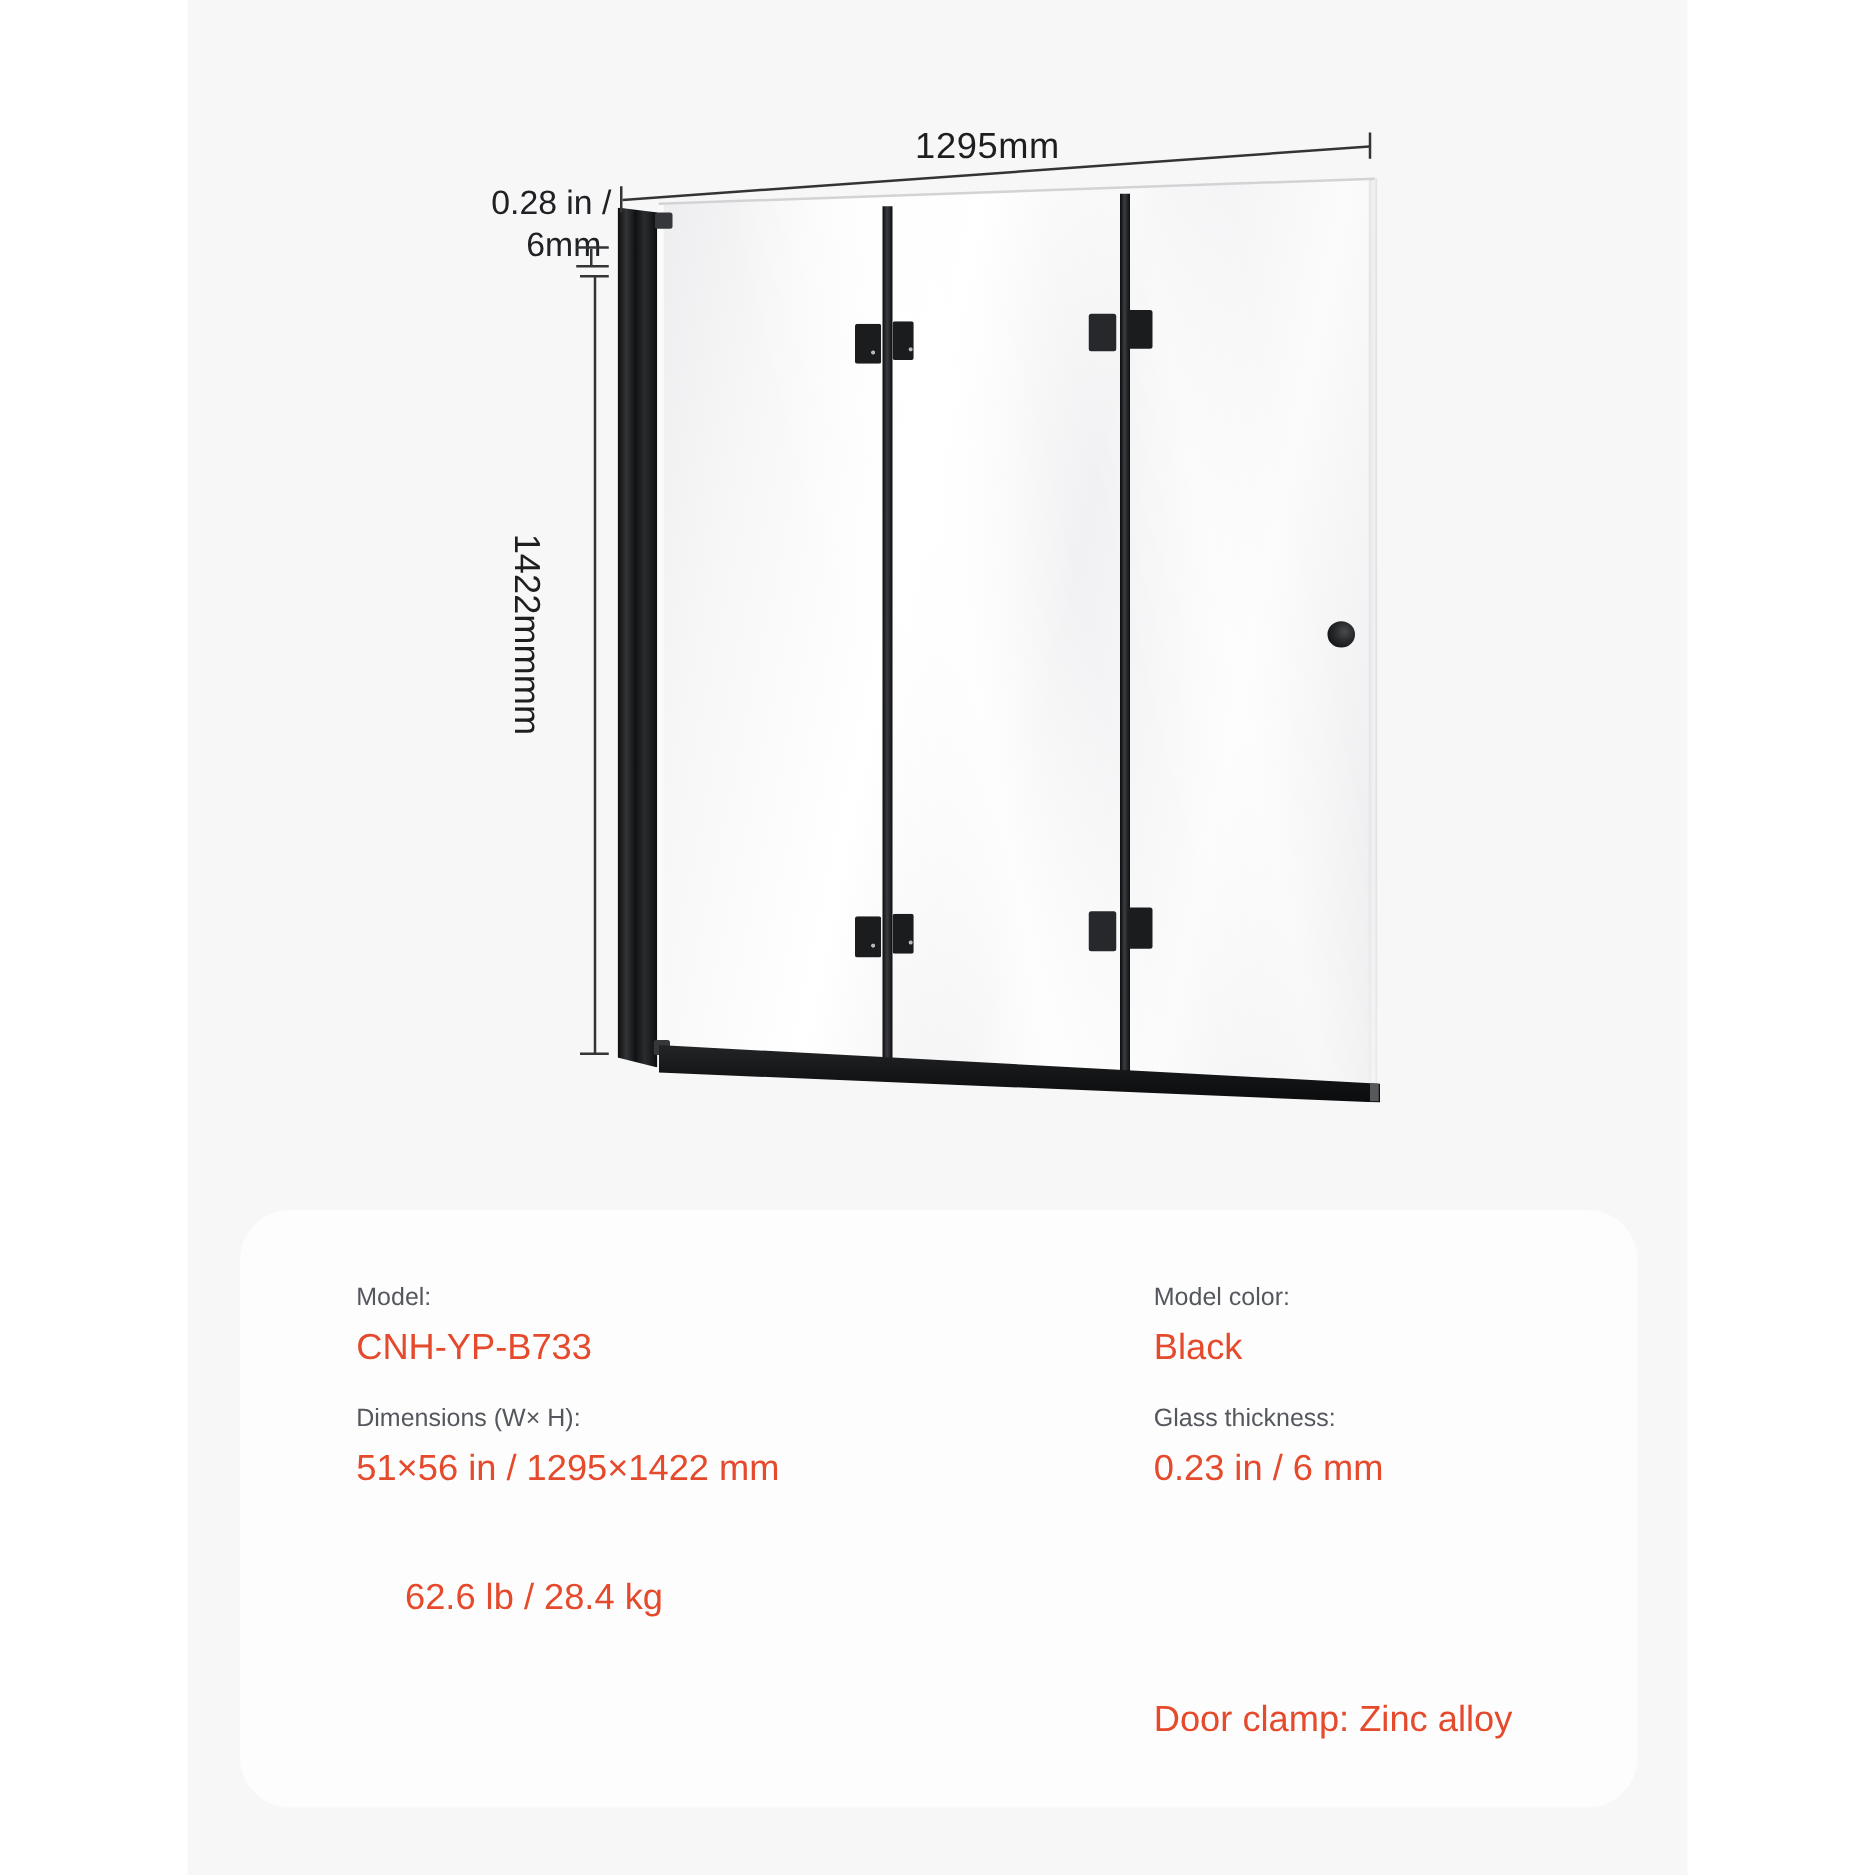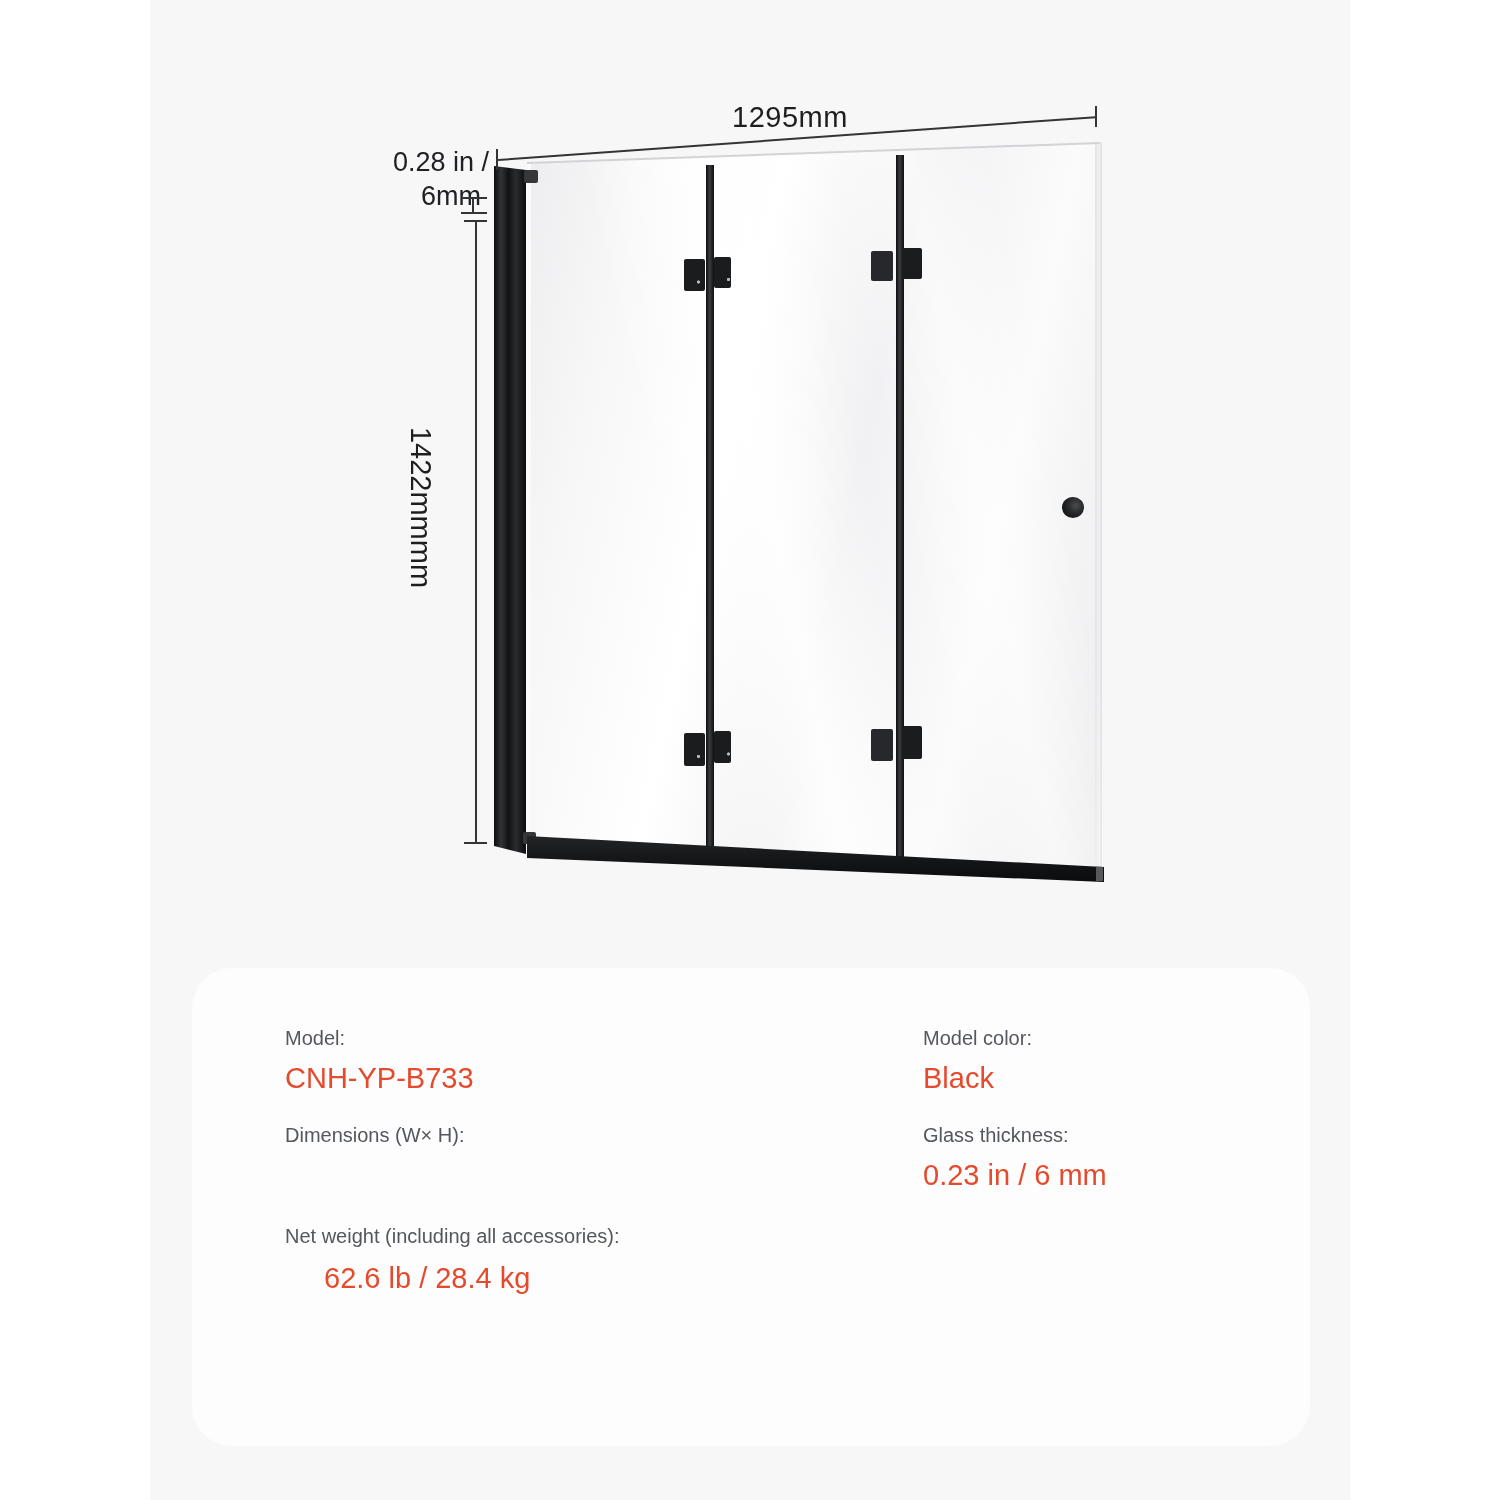--- a/index.html
+++ b/index.html
@@ -147,22 +147,23 @@
 
   <div class="card">
 
     <div class="spec-label" style="left:93px;top:59px;">Model:</div>
     <div class="spec-value" style="left:93px;top:94px;">CNH-YP-B733</div>
 
     <div class="spec-label" style="left:731px;top:59px;">Model color:</div>
     <div class="spec-value" style="left:731px;top:94px;">Black</div>
 
     <div class="spec-label" style="left:93px;top:156px;">Dimensions (W× H):</div>
+    <div class="spec-value" style="left:93px;top:191px;">51×56 in / 1295×1422 mm</div>
 
     <div class="spec-label" style="left:731px;top:156px;">Glass thickness:</div>
     <div class="spec-value" style="left:731px;top:191px;">0.23 in / 6 mm</div>
 
-    <div class="spec-label" style="left:93px;top:257px;">Net weight (including all accessories):</div>
     <div class="spec-value" style="left:93px;top:294px;margin-left:39px;">62.6 lb / 28.4 kg</div>
 
 
+    <div class="spec-value" style="left:731px;top:392px;">Door clamp: Zinc alloy</div>
   </div>
 </div>
 
 </body></html>

